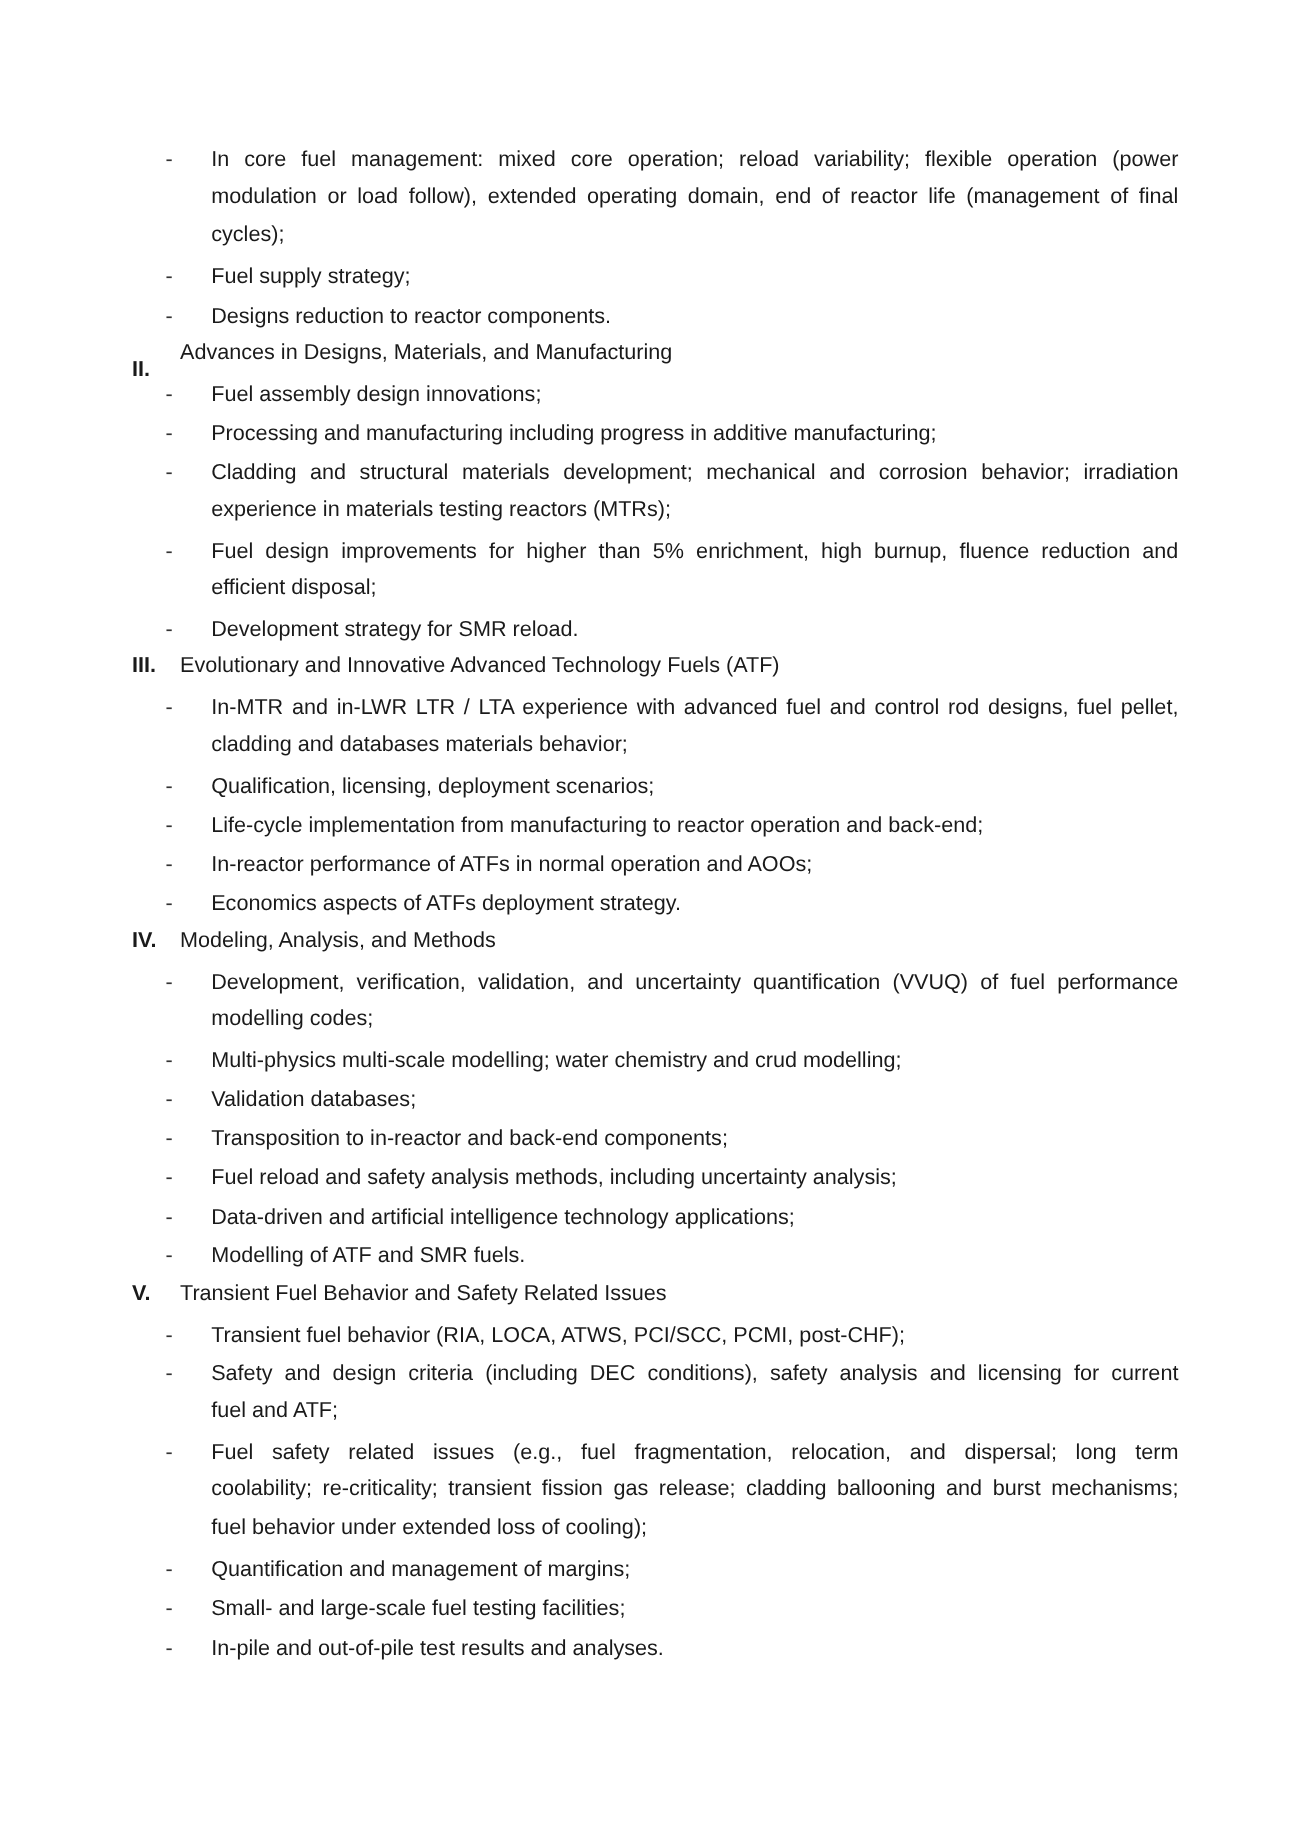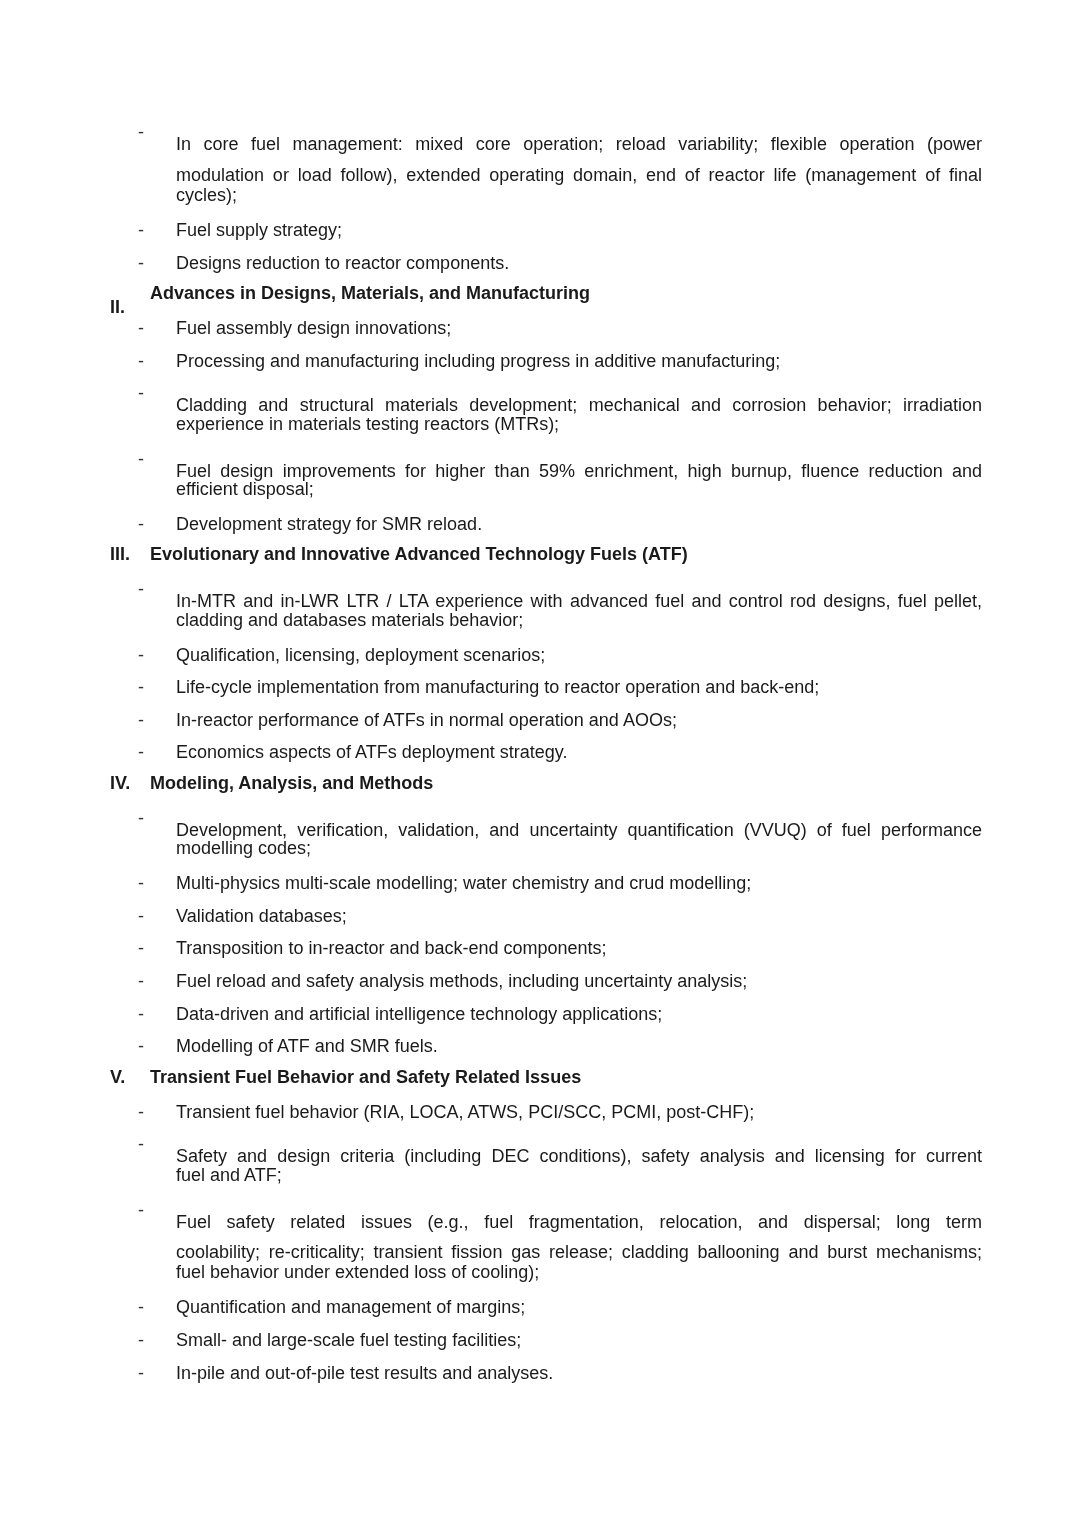--- a/index.html
+++ b/index.html
@@ -1,23 +1,23 @@
 <!DOCTYPE html>
 <html><head>
 <meta charset="utf-8">
 <style>
   html, body { margin: 0; padding: 0; background: #ffffff; }
   body { width: 1080px; height: 1527px; position: relative; overflow: hidden;
          font-family: "Liberation Sans", sans-serif; color: #1a1a1a; }
   .page { position: absolute; left: 0; top: 0; width: 1080px; height: 1527px; }
   .dash { position: absolute; left: 138px; font-size: 18px; line-height: 22px; color: #333; }
   .txt  { position: absolute; left: 176px; font-size: 18px; line-height: 22px; white-space: nowrap; }
-  .justify { width: 806px; text-align: justify; text-align-last: justify; white-space: normal; margin-top: 12px; }
+  .justify { width: 806px; text-align: justify; text-align-last: justify; white-space: normal; }
   .hnum { position: absolute; left: 110px; font-size: 18px; line-height: 22px; font-weight: bold; }
-  .htxt { position: absolute; left: 150px; font-size: 18px; line-height: 22px; font-weight: bold; white-space: nowrap; }
+  .htxt { position: absolute; left: 150px; font-size: 18px; line-height: 22px; font-weight: normal; white-space: nowrap; }
 </style>
 </head>
 <body>
 
 <div class="page">
 
   <div>
     <span class="dash" style="top:121px">-</span>
     <span class="txt justify" style="top:121px">In core fuel management: mixed core operation; reload variability; flexible operation (power</span>
     <span class="txt justify" style="top:152px">modulation or load follow), extended operating domain, end of reactor life (management of final</span>
@@ -38,21 +38,21 @@
     <span class="txt" style="top:317px">Fuel assembly design innovations;</span>
 
     <span class="dash" style="top:350px">-</span>
     <span class="txt" style="top:350px">Processing and manufacturing including progress in additive manufacturing;</span>
 
     <span class="dash" style="top:382px">-</span>
     <span class="txt justify" style="top:382px">Cladding and structural materials development; mechanical and corrosion behavior; irradiation</span>
     <span class="txt" style="top:413px">experience in materials testing reactors (MTRs);</span>
 
     <span class="dash" style="top:448px">-</span>
-    <span class="txt justify" style="top:448px">Fuel design improvements for higher than 59% enrichment, high burnup, fluence reduction and</span>
+    <span class="txt justify" style="top:448px">Fuel design improvements for higher than 5% enrichment, high burnup, fluence reduction and</span>
     <span class="txt" style="top:478px">efficient disposal;</span>
 
     <span class="dash" style="top:513px">-</span>
     <span class="txt" style="top:513px">Development strategy for SMR reload.</span>
   </div>
 
   <div>
     <span class="hnum" style="top:543px">III.</span>
     <span class="htxt" style="top:543px">Evolutionary and Innovative Advanced Technology Fuels (ATF)</span>
 

